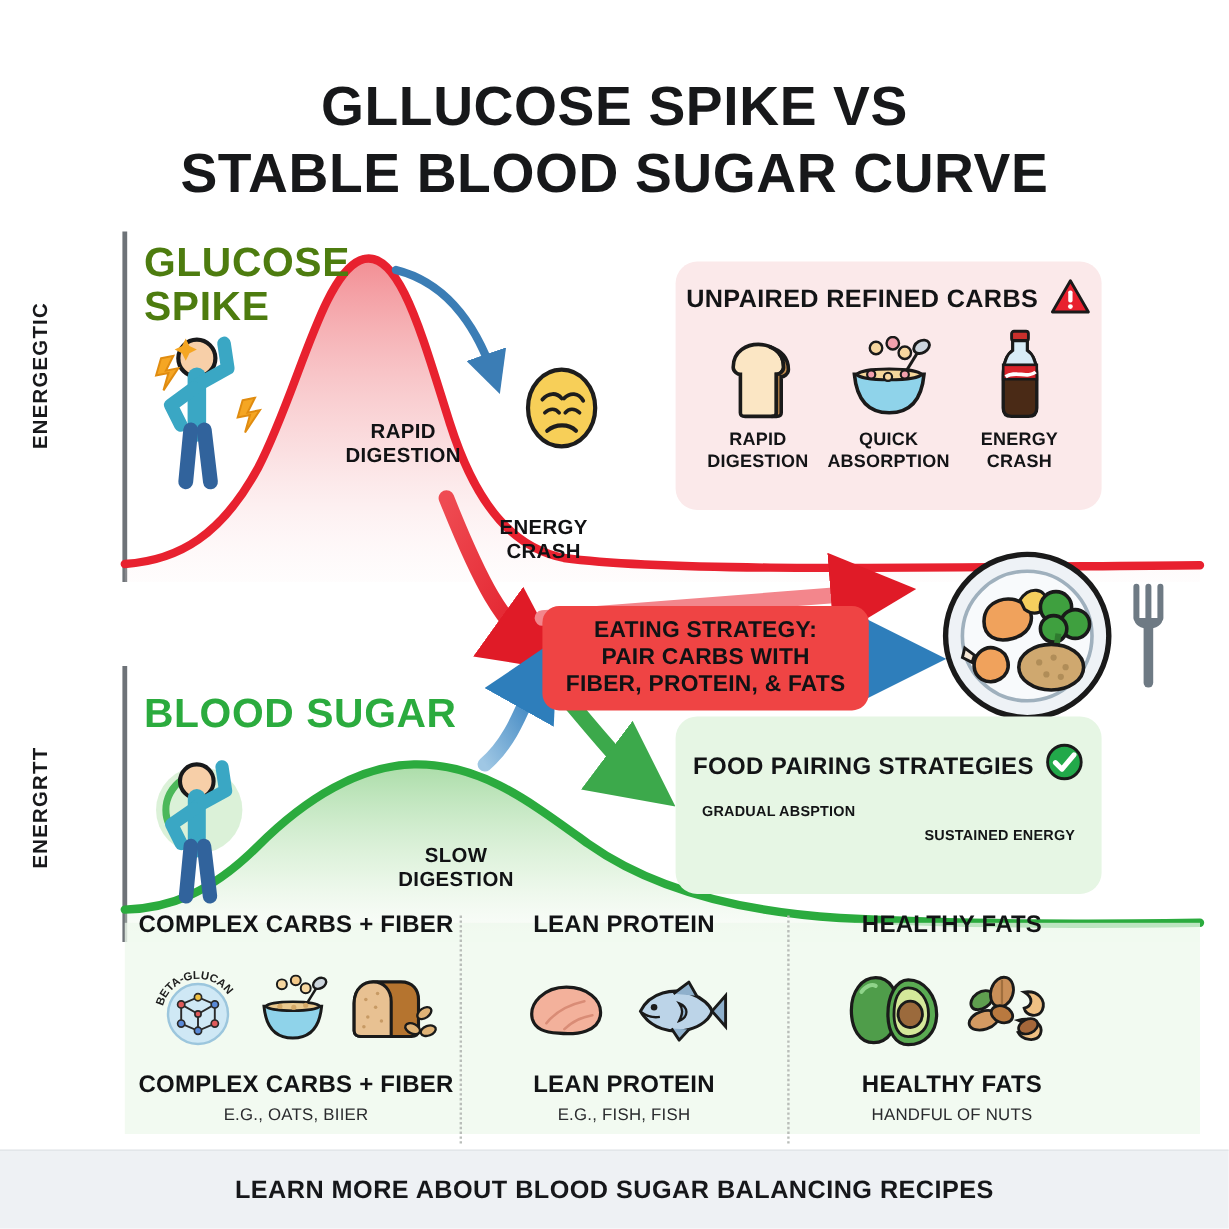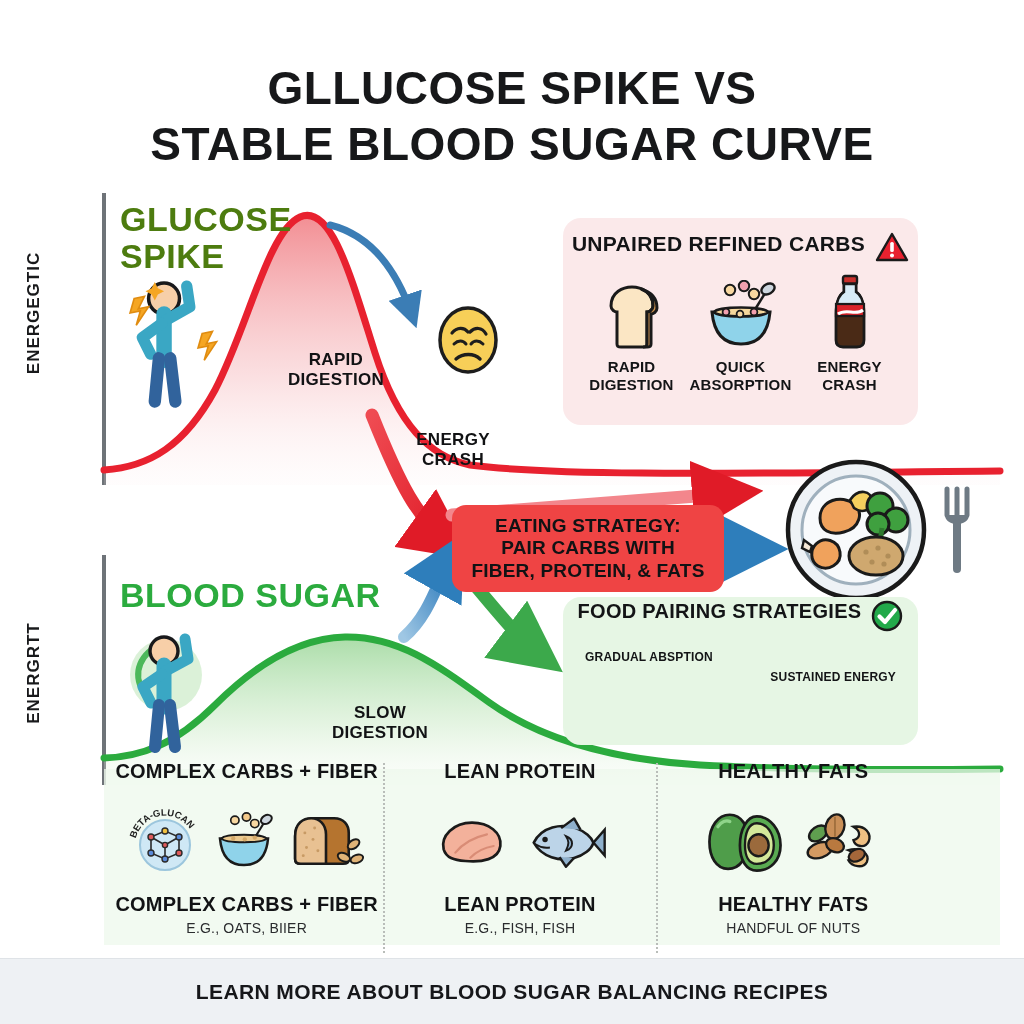--- a/index.html
+++ b/index.html
@@ -73,21 +73,21 @@
   
   .panel {
     position: absolute;
     border-radius: 18px;
   }
   .panel-red {
     left: 563px; top: 33px; width: 355px; height: 207px;
     background: #fbe9ea;
   }
   .panel-head {
-    display: flex; align-items: flex-start; justify-content: center;
+    display: flex; align-items: flex-end; justify-content: center;
     gap: 10px; padding-top: 14px;
   }
   .panel-head .txt {
     font-size: 21px; font-weight: bold; color: #131416; letter-spacing: .3px;
   }
   .icon-row {
     display: flex; justify-content: space-around; align-items: flex-end;
     padding: 10px 14px 0 14px;
   }
   .icon-cell { width: 104px; text-align: center; }
@@ -96,21 +96,21 @@
   .icon-cell .cap {
     margin-top: 8px; font-size: 15px; font-weight: bold;
     color: #131416; line-height: 1.18; letter-spacing: .2px;
   }
 
   
   .panel-green {
     left: 563px; top: 412px; width: 355px; height: 148px;
     background: #e6f6e4;
   }
-  .panel-green .panel-head { justify-content: center; padding-top: 3px; }
+  .panel-green .panel-head { justify-content: center; padding-top: 22px; }
   .panel-green .panel-head .txt { font-size: 20px; }
   .green-subs {
     position: relative; height: 82px; margin-top: 4px;
   }
   .green-subs .s {
     position: absolute; font-size: 12px; font-weight: bold;
     color: #131416; line-height: 1.2; letter-spacing: .2px;
   }
   .green-subs .s1 { left: 22px;  top: 14px; }
   .green-subs .s2 { right: 22px; top: 34px; text-align: center; }

